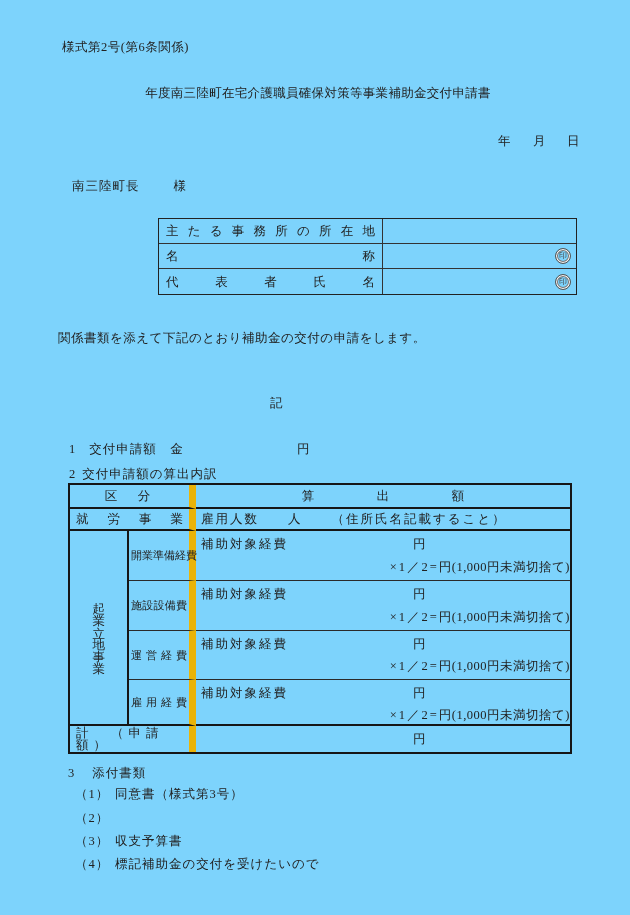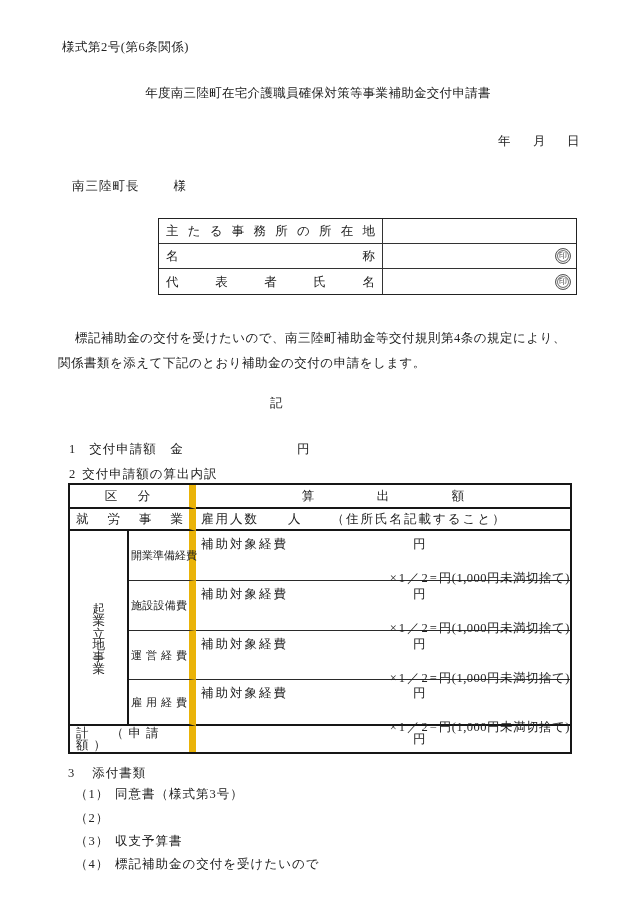--- a/index.html
+++ b/index.html
@@ -1,19 +1,19 @@
 <!DOCTYPE html>
 <html><head>
 <meta charset="utf-8">
 <style>
   html,body{margin:0;padding:0;background:#e8e8e8;}
   #page{
     position:relative;
     width:630px;height:915px;
-    background:#ffffff;
+    background:#7dd3fc;
     font-family:"Liberation Serif","DejaVu Serif",serif;
     color:#222;
     font-size:12.5px;
     overflow:hidden;
   }
   .abs{position:absolute;}
   
   #form-number{left:62px;top:39px;letter-spacing:0.5px;}
   #doc-title{left:3px;top:85px;width:630px;text-align:center;letter-spacing:0.3px;}
   .date-part{top:133px;}
@@ -77,21 +77,21 @@
   .c-hd-amt{grid-area:1/3/2/4;display:flex;align-items:center;justify-content:center;}
   .c-emp-cat{grid-area:2/1/3/3;padding:0 6px;}
   .c-emp-det{grid-area:2/3/3/4;display:flex;align-items:center;padding-left:5px;letter-spacing:2px;}
   .c-group{grid-area:3/1/7/2;display:flex;align-items:center;justify-content:center;}
   .c-group .vtext{
     writing-mode:vertical-rl;text-orientation:upright;
     letter-spacing:12px;font-size:12.5px;
   }
   .c-name{display:flex;align-items:center;padding:0 2px;font-size:11px;}
   .c-name .justify-chars{width:100%;}
-  .c-val{display:flex;flex-direction:column;justify-content:space-around;padding:2px 0;gap:12px;}
+  .c-val{display:flex;flex-direction:column;justify-content:space-around;padding:2px 0;}
   .vline{position:relative;height:22px;line-height:22px;padding-left:5px;letter-spacing:2px;}
   .vline .unit{position:absolute;left:217px;top:0;letter-spacing:0;}
   .vline2{display:flex;justify-content:flex-end;}
   .vline2 .result{letter-spacing:0.5px;}
   .c-tot-lab{grid-area:7/1/8/3;display:flex;align-items:center;padding-left:6px;letter-spacing:5px;}
   .c-tot-val{grid-area:7/3/8/4;position:relative;}
   .c-tot-val .unit{position:absolute;left:217px;top:50%;transform:translateY(-50%);}
   
   .attachment{left:75px;display:flex;letter-spacing:1px;}
   .attachment .num{width:40px;flex:0 0 40px;}
@@ -144,21 +144,20 @@
         <span>者</span>
         <span>氏</span>
         <span>名</span>
       </div>
     <div class="val">
         <span class="seal">印</span>
       </div>
   </div>
 
   <div class="abs" id="body-par">
-    <div class="indent">標記補助金の交付を受けたいので、南三陸町補助金等交付規則第4条の規定により、</div>
     <div>関係書類を添えて下記のとおり補助金の交付の申請をします。</div>
   </div>
 
   <div class="abs" id="ki">記</div>
 
   <div class="abs item" id="item1">
     <span>1</span><span class="item-label">交付申請額　金</span><span class="unit">円</span>
   </div>
 
   <div class="abs item" id="item2">

